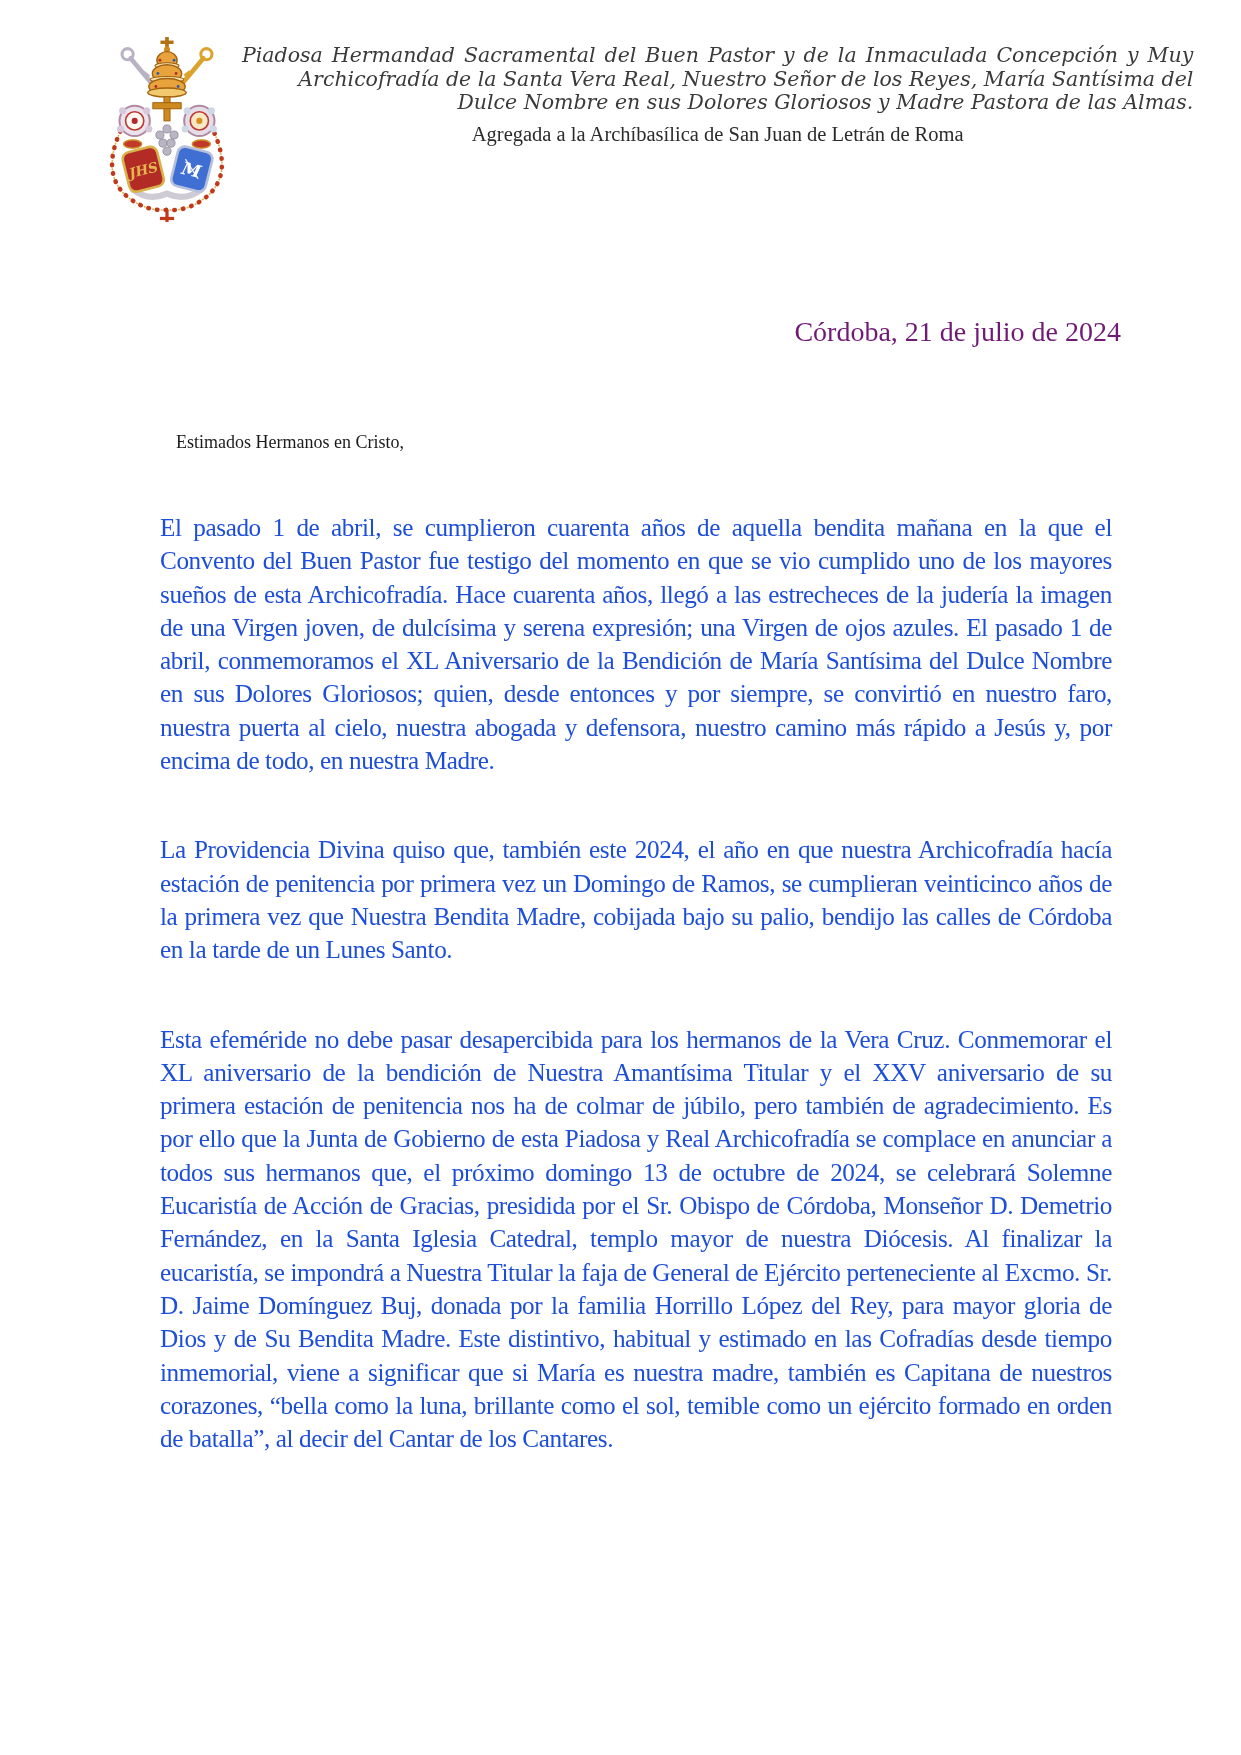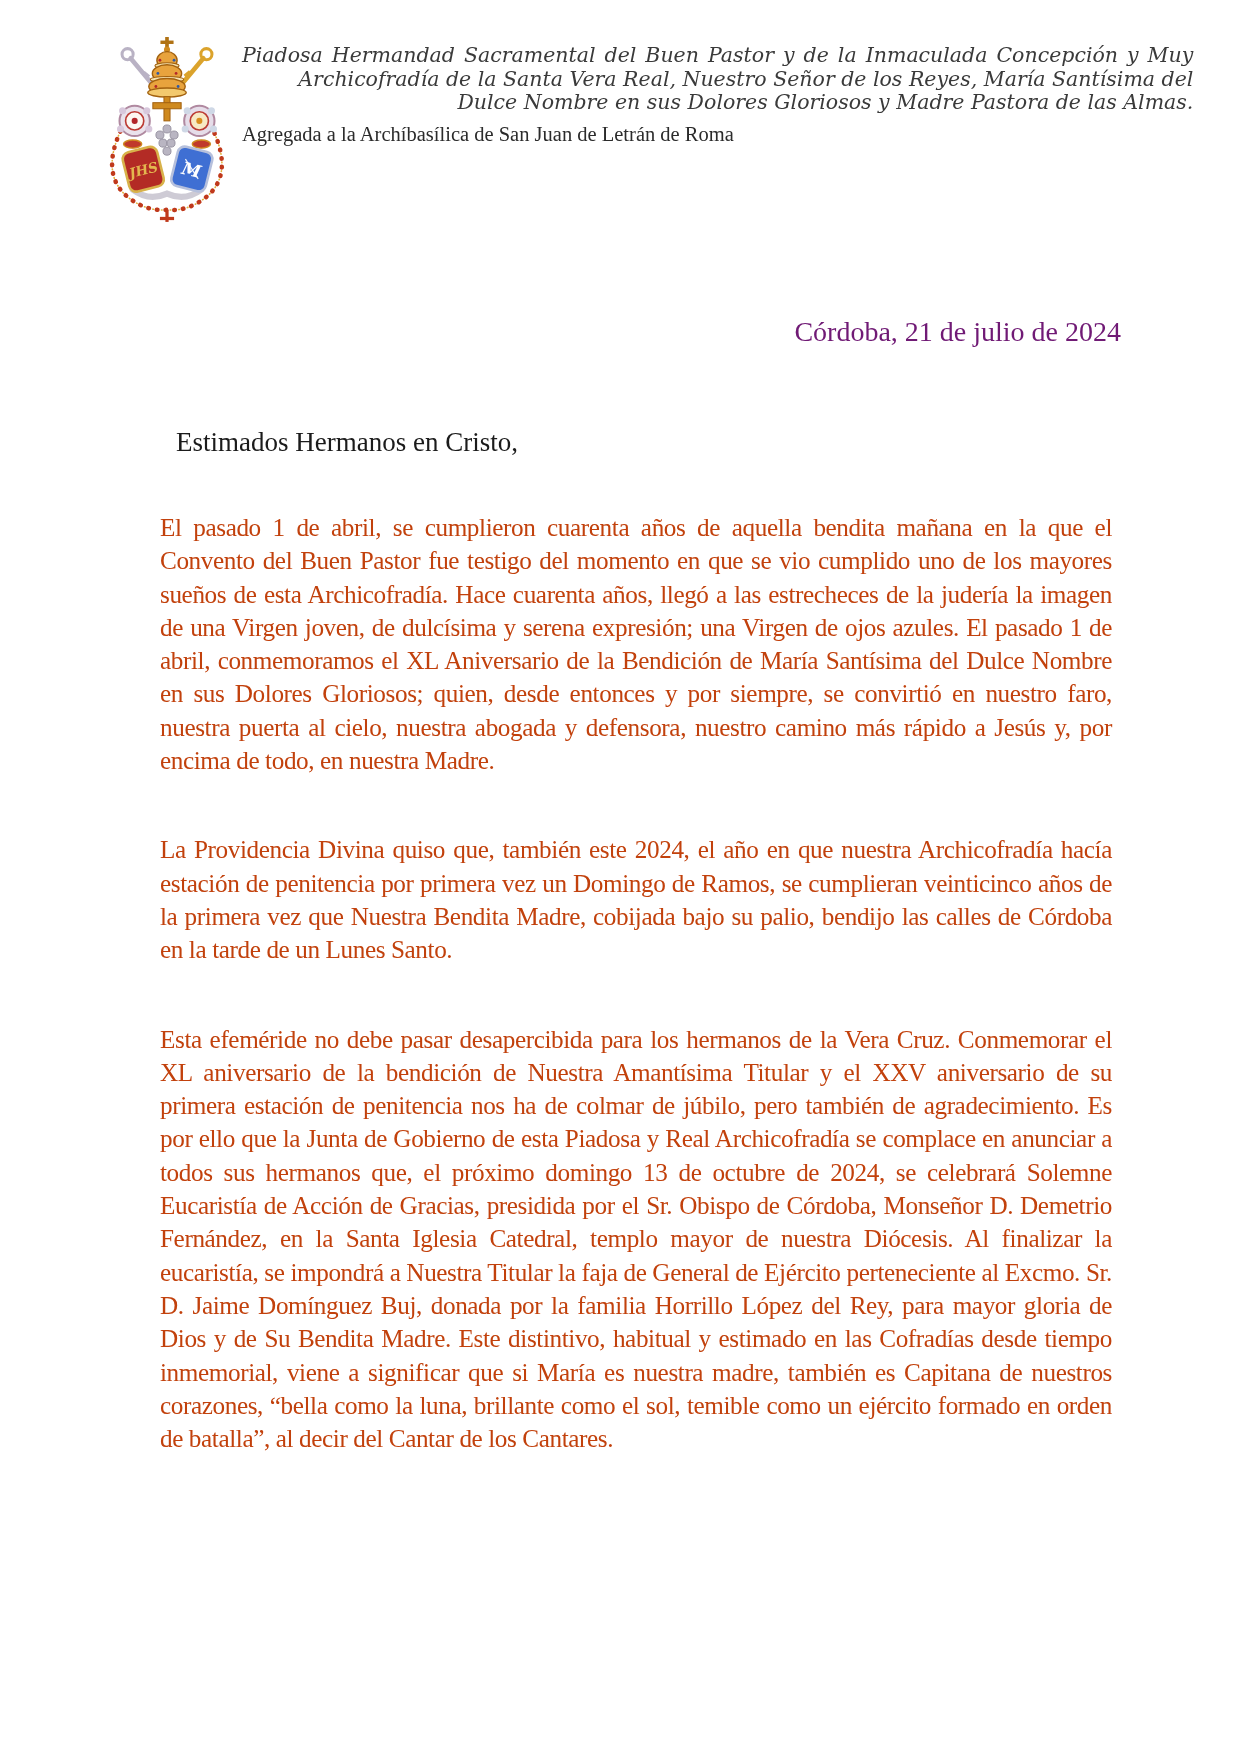--- a/index.html
+++ b/index.html
@@ -26,52 +26,52 @@
     text-align:right;
     white-space:nowrap;
   }
   .title-line.wide { word-spacing:2.5px; }
 
   .info-line {
     font-family:"Liberation Serif", serif;
     font-size:20.5px;
     line-height:26px;
     color:#2b2b2b;
-    text-align:left;
+    text-align:center;
   }
   .info-line.website {
     font-size:18.5px;
     letter-spacing:3.5px;
     margin-top:1px;
   }
   .info-line.affiliation { margin-top:6px; }
 
   
   .dateline {
     position:absolute;
     top:316px; right:120px;
     font-size:28px;
     color:#701a75;
   }
   .letter-body {
     position:absolute;
     left:160px; top:426px; width:952px;
   }
   .salutation {
-    font-size:27px;
+    font-size:18px;
     line-height:33px;
     margin:0 0 52px 16px;
   }
   .para {
     font-size:25.2px;
     line-height:33.3px;
     letter-spacing:-0.4px;
     text-align:justify;
     margin:0 0 56px 0;
-    color:#c2410c;
+    color:#1d4ed8;
   }
 </style>
 </head>
 <body>
 
 <div class="page">
 
   <div class="page-header">
 
     <div class="crest-box">

